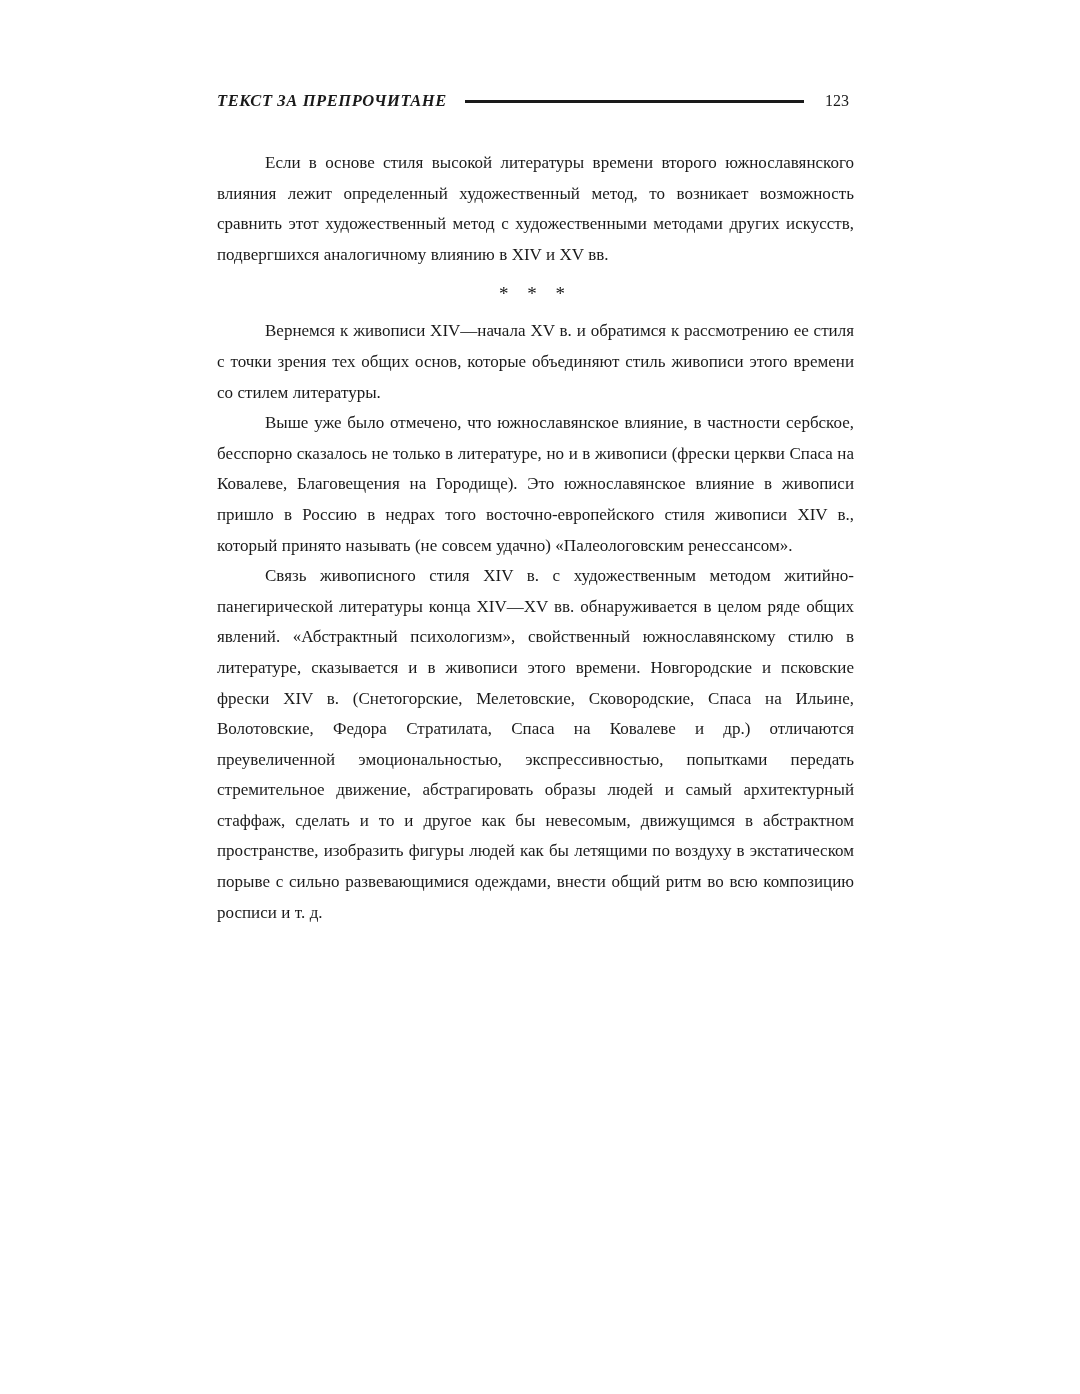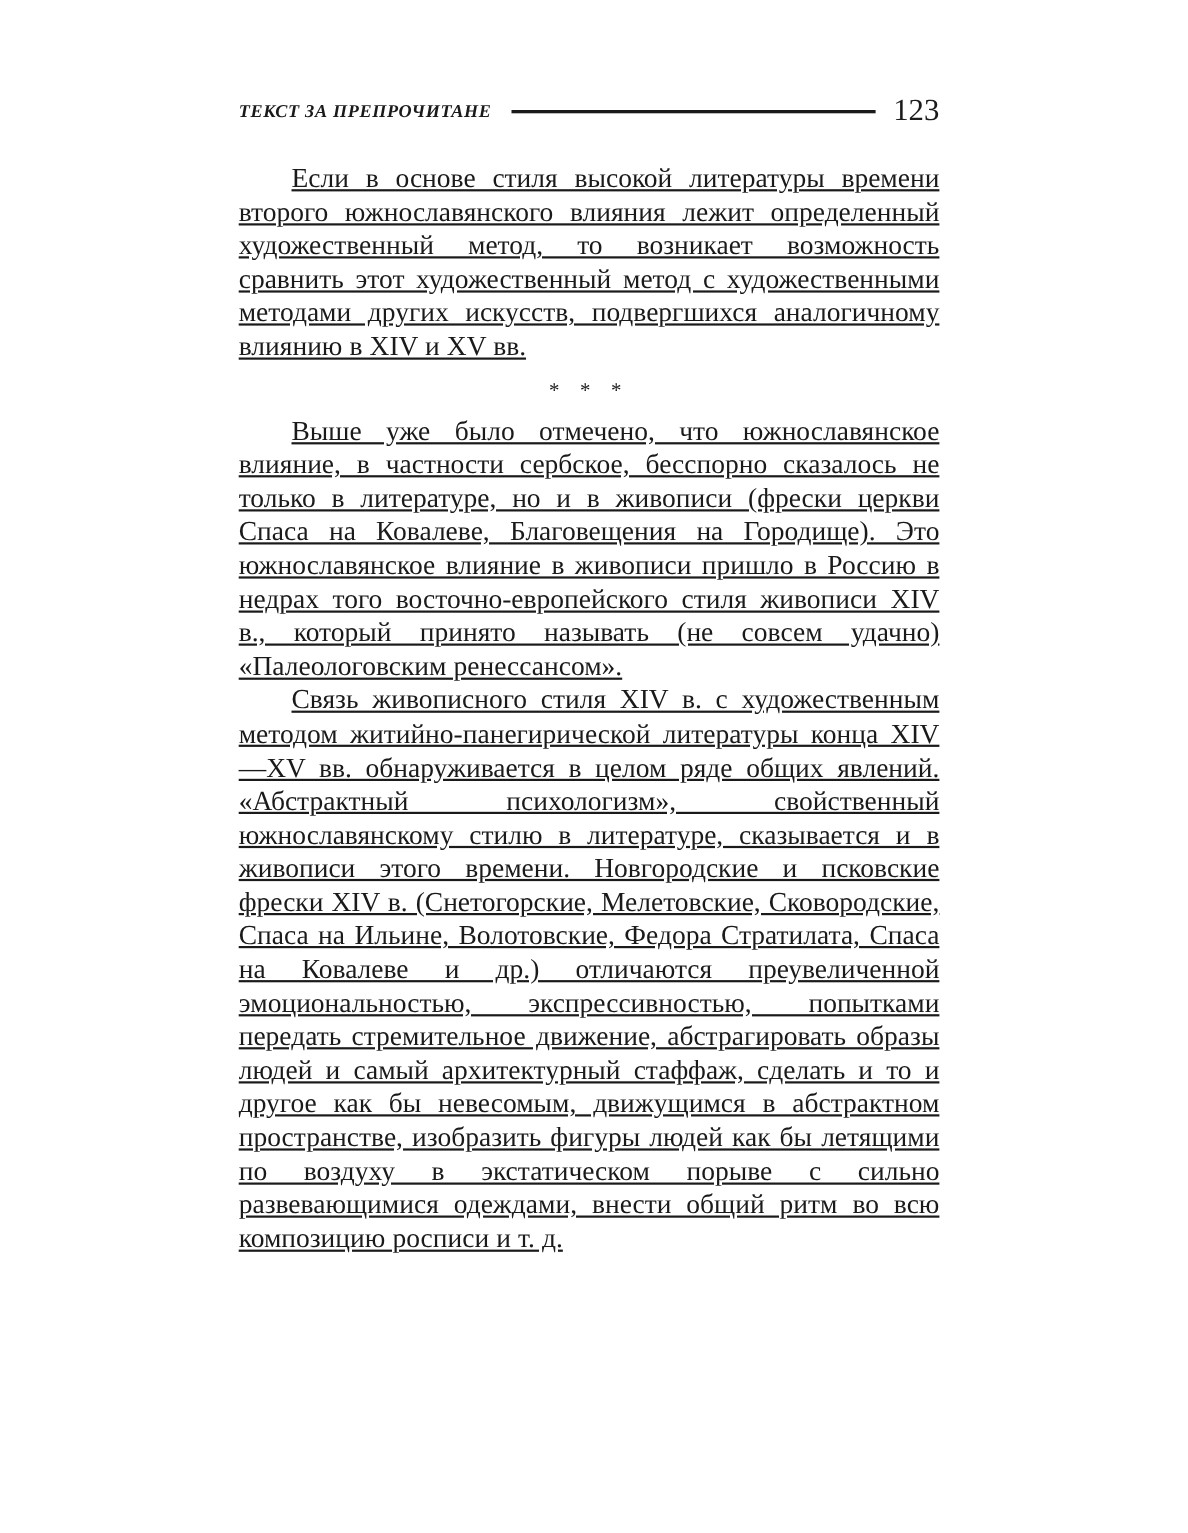--- a/index.html
+++ b/index.html
@@ -38,38 +38,37 @@
     white-space: nowrap;
     color: #1a1a1a;
   }
   .header-rule {
     flex: 1 1 auto;
     height: 3px;
     background: #1a1a1a;
     margin: 0 16px 0 18px;
   }
   .folio {
-    font-size: 28px;
+    font-size: 16px;
     font-weight: normal;
     color: #1a1a1a;
     min-width: 34px;
-    text-align: right;
+    text-align: center;
   }
   .body-text {
     margin-top: 30px;
   }
   p.para {
     margin: 0;
     text-indent: 48px;
     text-align: justify;
-    font-size: 25px;
+    font-size: 17px;
     line-height: 30.6px;
     word-spacing: 0.2px;
     hyphens: manual;
-    text-decoration: underline;
   }
   .sep {
     text-align: center;
     font-size: 19px;
     letter-spacing: 7px;
     margin: 13px 0 11px 0;
     color: #1a1a1a;
   }
 </style>
 </head>
@@ -82,18 +81,19 @@
       <span class="running-title">ТЕКСТ ЗА ПРЕПРОЧИТАНЕ</span>
       <span class="header-rule"></span>
       <span class="folio">123</span>
     </div>
 
     <div class="body-text">
       <p class="para">Если в основе стиля высокой литературы времени второго южнославянского влияния лежит определенный художественный метод, то возникает возможность сравнить этот художественный метод с художественными методами других искусств, подвергшихся аналогичному влиянию в XIV и XV вв.</p>
 
       <div class="sep">* * *</div>
 
+      <p class="para">Вернемся к живописи XIV—начала XV в. и обратимся к рассмотрению ее стиля с точки зрения тех общих основ, которые объединяют стиль живописи этого времени со стилем литературы.</p>
       <p class="para">Выше уже было отмечено, что южнославянское влияние, в частности сербское, бесспорно сказалось не только в литературе, но и в живописи (фрески церкви Спаса на Ковалеве, Благовещения на Городище). Это южнославянское влияние в живописи пришло в Россию в недрах того восточно-европейского стиля живописи XIV в., который принято называть (не совсем удачно) «Палеологовским ренессансом».</p>
       <p class="para">Связь живописного стиля XIV в. с художественным методом житийно-панегирической литературы конца XIV—XV вв. обнаруживается в целом ряде общих явлений. «Абстрактный психологизм», свойственный южнославянскому стилю в литературе, сказывается и в живописи этого времени. Новгородские и псковские фрески XIV в. (Снетогорские, Мелетовские, Сковородские, Спаса на Ильине, Волотовские, Федора Стратилата, Спаса на Ковалеве и др.) отличаются преувеличенной эмоциональностью, экспрессивностью, попытками передать стремительное движение, абстрагировать образы людей и самый архитектурный стаффаж, сделать и то и другое как бы невесомым, движущимся в абстрактном пространстве, изобразить фигуры людей как бы летящими по воздуху в экстатическом порыве с сильно развевающимися одеждами, внести общий ритм во всю композицию росписи и т. д.</p>
     </div>
 
   </div>
 </div>
 
 </body></html>

